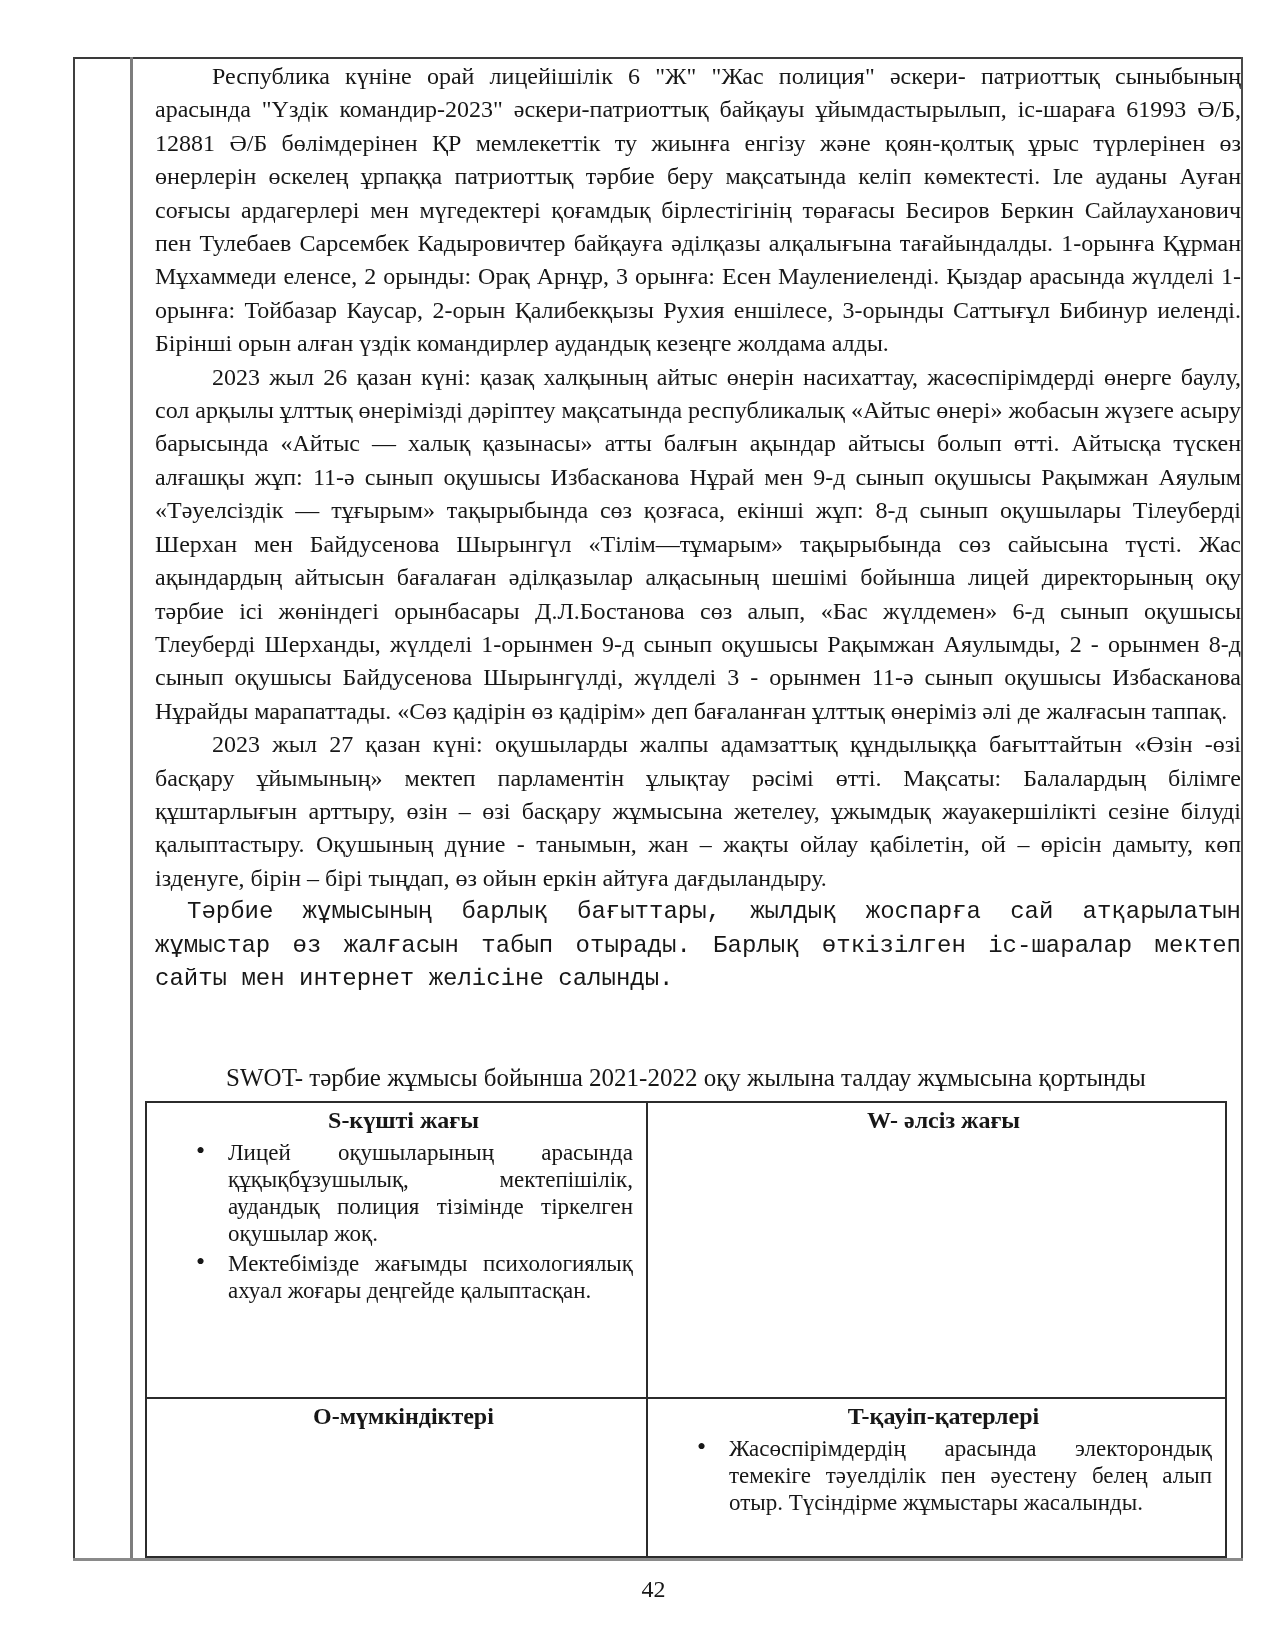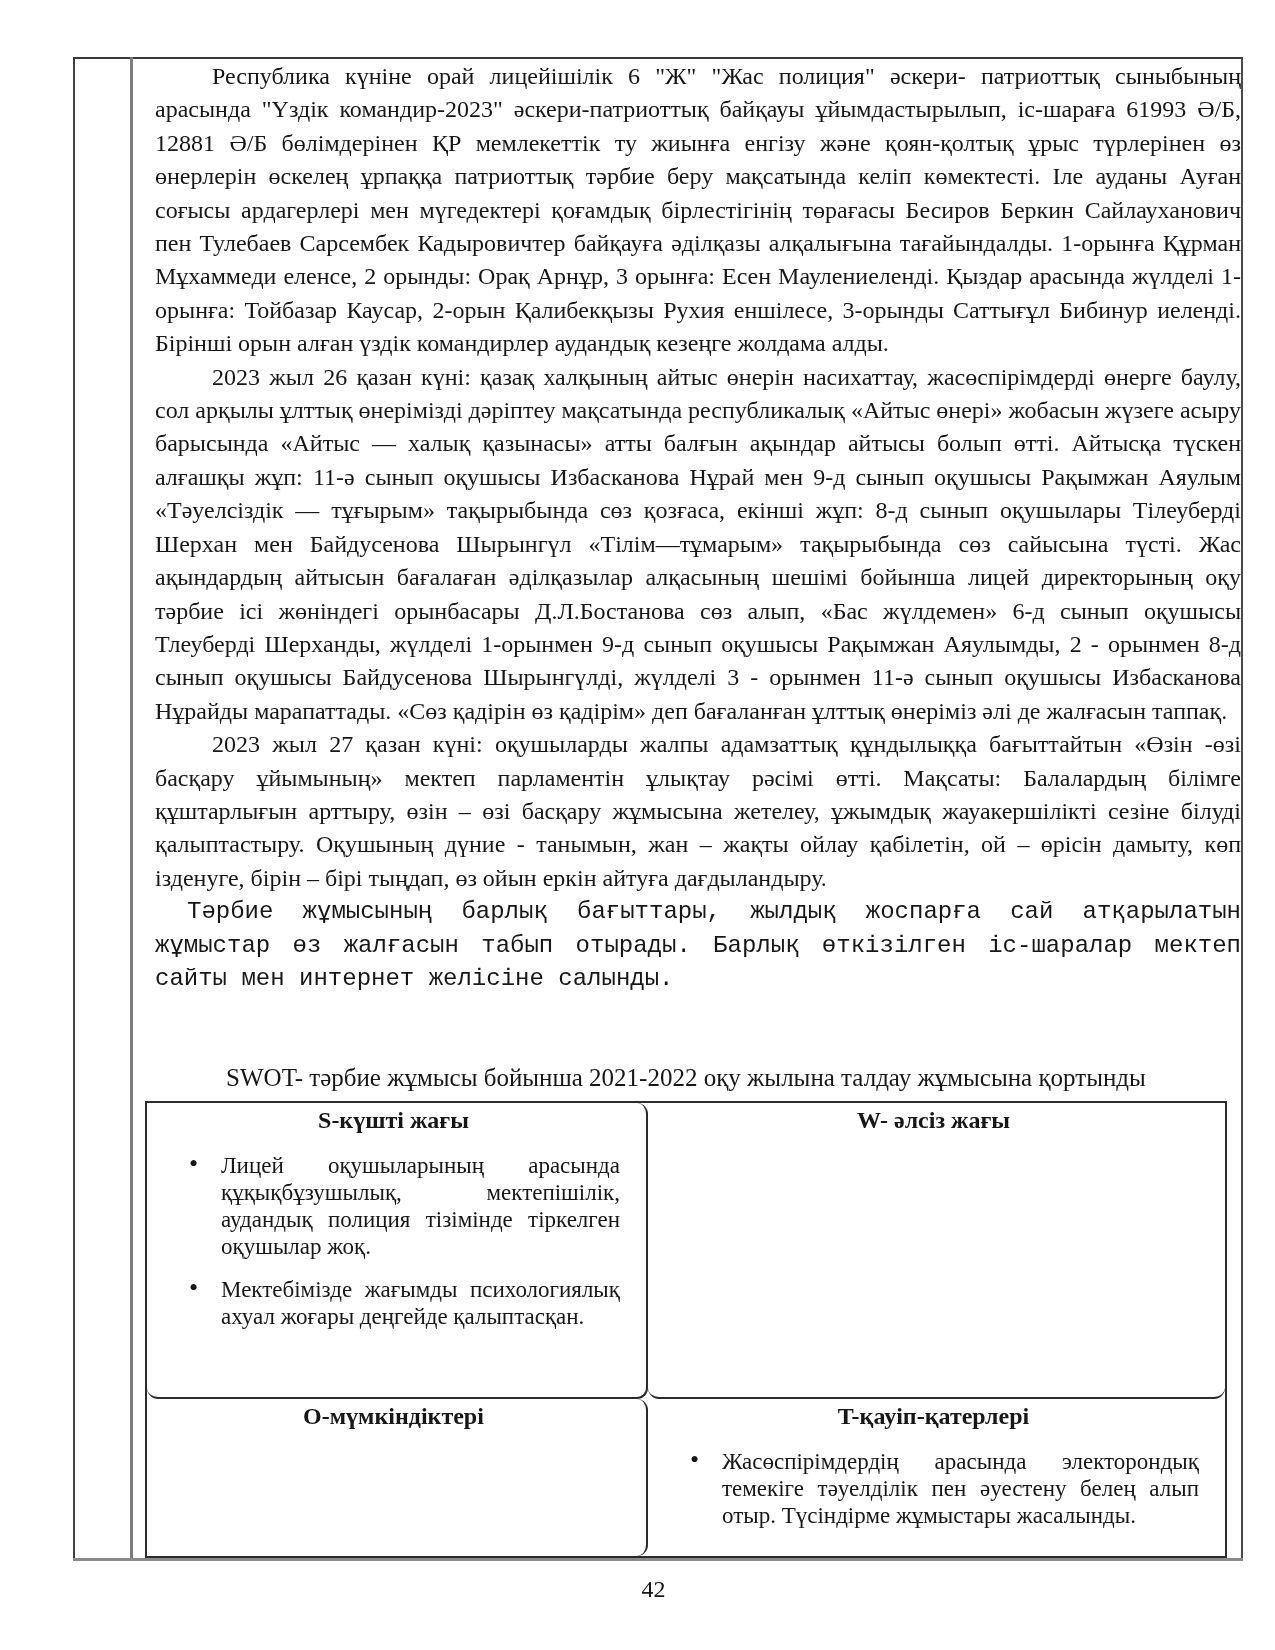--- a/index.html
+++ b/index.html
@@ -38,31 +38,31 @@
 
   
   .swot-table {
     position:absolute; left:145px; top:1101px; width:1082px; height:457px;
     border:2px solid #2b2b2b; box-sizing:border-box;
     display:grid; grid-template-columns:501px 1fr; grid-template-rows:296px 1fr;
     overflow:hidden; background:#fff;
   }
   .cell {
     box-sizing:border-box; overflow:hidden;
-    padding:2px 10px 0 4px;
-    font-size:23px; line-height:27px; text-align:justify;border-radius:11px;
+    padding:2px 10px 0 24px;
+    font-size:23px; line-height:27px; text-align:justify;
   }
   .cell-s, .cell-o { border-right:2px solid #2b2b2b; }
   .cell-s, .cell-w { border-bottom:2px solid #2b2b2b; }
   .cell-header {
     text-align:center; font-weight:bold; font-size:24px; line-height:31px;
     text-indent:0;
   }
   .bullets { list-style:none; margin:0; padding:0 0 0 20px; }
-  .bullets li { position:relative; padding-left:34px; margin:16px; }
+  .bullets li { position:relative; padding-left:34px; margin:3px; }
   .bullets li::before {
     content:"\2022";
     position:absolute; left:2px; top:-2px; font-size:26px;
   }
   .bullets.pre li { white-space:pre-line; text-align:left; }
 
   .page-number {
     position:absolute; left:0; top:1576px; width:1275px;
     text-align:center; font-size:24px;margin-left:16px;
   }

